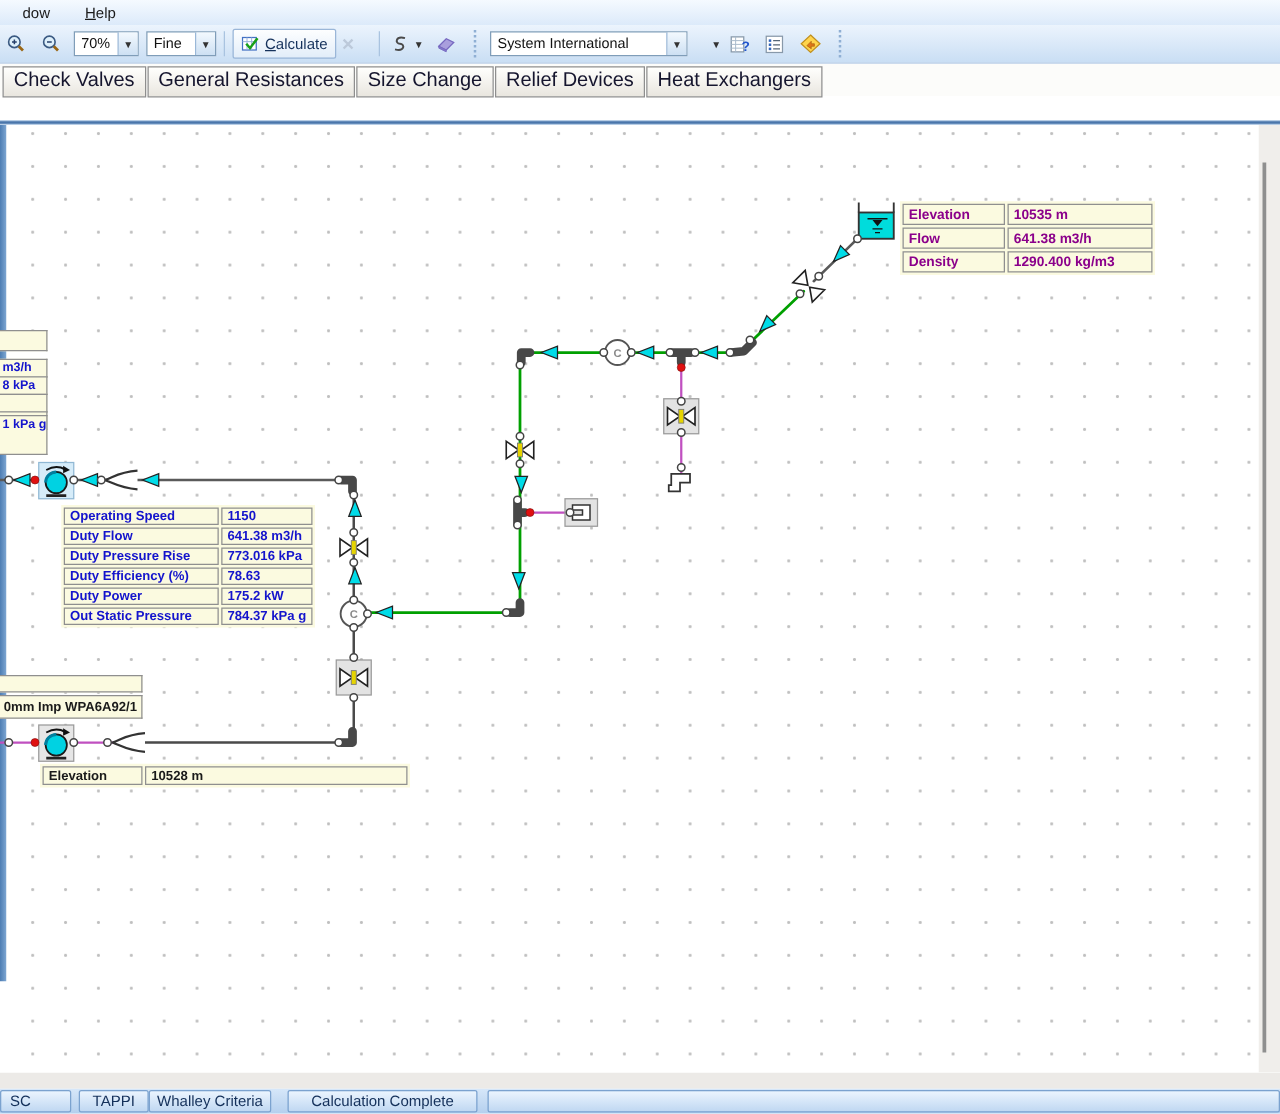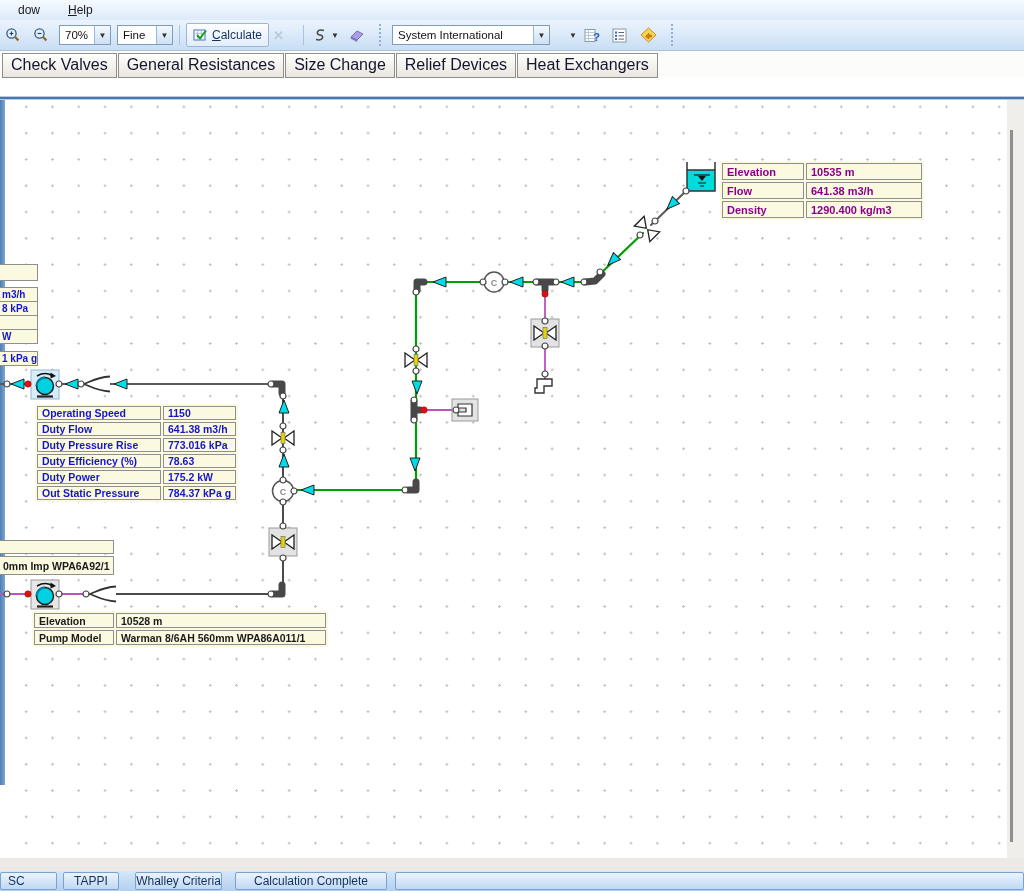--- a/index.html
+++ b/index.html
@@ -350,21 +350,21 @@
           <td>Flow</td>
         <td>641.38 m3/h</td>
         </tr>
     <tr>
           <td>Density</td>
         <td>1290.400 kg/m3</td>
         </tr>
   </tbody>
     </table>
 
-  <table class="anno blue" style="left:35px;top:304px">
+  <table class="anno blue" style="left:49px;top:304px">
     <tbody>
         <tr>
           <td style="width:114px">Operating Speed</td>
         <td style="width:60px">1150</td>
         </tr>
     <tr>
           <td>Duty Flow</td>
         <td>641.38 m3/h</td>
         </tr>
     <tr>
@@ -385,37 +385,33 @@
         </tr>
   </tbody>
     </table>
 
   <table class="anno black" style="left:32px;top:511px">
     <tbody>
         <tr>
           <td style="width:70px">Elevation</td>
         <td style="width:200px">10528 m</td>
         </tr>
-    <tr>
-          <td>Pump Model</td>
-        <td>Warman 8/6AH 560mm WPA86A011/1</td>
-        </tr>
   </tbody>
     </table>
 
   <div class="cutcell" style="top:164px;width:38px;height:17px"></div>
   <div class="cutcell blue" style="top:187px;width:38px;height:15px">m3/h</div>
   <div class="cutcell blue" style="top:201px;width:38px;height:15px">8 kPa</div>
   <div class="cutcell blue" style="top:215px;width:38px;height:15px"></div>
   <div class="cutcell blue" style="top:229px;width:38px;height:15px">W</div>
-  <div class="cutcell blue" style="top:251px;width:38px;height:15px">1 kPa g</div>
+  <div class="cutcell blue" style="top:232px;width:38px;height:32px">1 kPa g</div>
   <div class="cutcell" style="top:440px;width:114px;height:14px"></div>
   <div class="cutcell black" style="top:456px;width:114px;height:19px">0mm Imp WPA6A92/1</div>
 </div>
 
 <div class="bottomgray"></div>
 <div class="statusbar">
   <div class="panel leftal" style="width:57px">SC</div>
   <div class="panel" style="width:56px;margin-left:6px">TAPPI</div>
-  <div class="panel" style="width:87px;margin-left:16px">Whalley Criteria</div>
+  <div class="panel" style="width:98px;margin-left:0">Whalley Criteria</div>
   <div class="panel" style="width:152px;margin-left:13px">Calculation Complete</div>
   <div class="panel" style="flex:1;margin-left:8px"></div>
 </div>
 
 </body></html>

